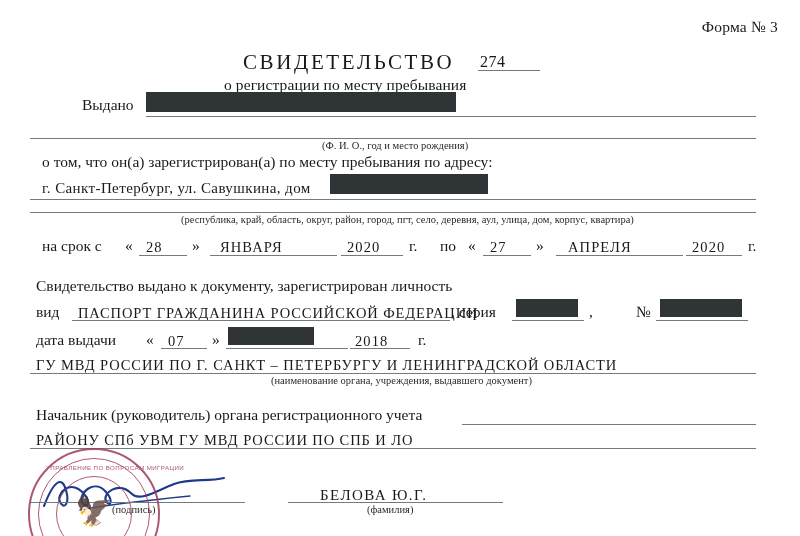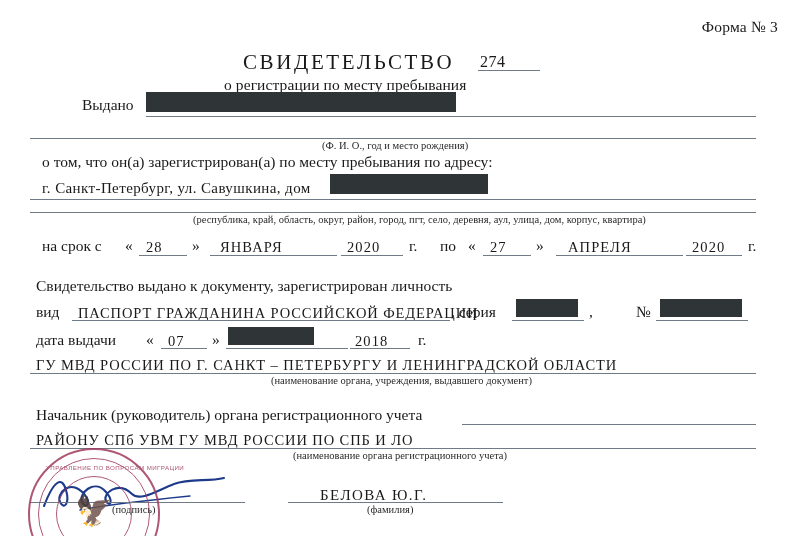--- a/index.html
+++ b/index.html
@@ -169,21 +169,21 @@
   <div class="redact" style="left:146px; top:92px; width:310px; height:20px;"></div>
   <div class="line" style="left:146px; top:116px; width:610px;"></div>
   <div class="line" style="left:30px; top:138px; width:726px;"></div>
   <div class="lbl-sm" style="left:322px; top:140px;">(Ф. И. О., год и место рождения)</div>
 
   <div class="lbl" style="left:42px; top:153px;">о том, что он(а) зарегистрирован(а) по месту пребывания по адресу:</div>
   <div class="val" style="left:42px; top:180px;">г. Санкт-Петербург, ул. Савушкина, дом</div>
   <div class="redact" style="left:330px; top:174px; width:158px; height:20px;"></div>
   <div class="line" style="left:30px; top:199px; width:726px;"></div>
   <div class="line" style="left:30px; top:212px; width:726px;"></div>
-  <div class="lbl-sm" style="left:193px; top:214px;font-family:Liberation Serif, serif;">(республика, край, область, округ, район, город, пгт, село, деревня, аул, улица, дом, корпус, квартира)</div>
+  <div class="lbl-sm" style="left:181px; top:214px;font-family:Liberation Serif, serif;">(республика, край, область, округ, район, город, пгт, село, деревня, аул, улица, дом, корпус, квартира)</div>
 
   <div class="lbl" style="left:42px; top:237px;">на срок с</div>
   <div class="lbl quote" style="left:125px; top:237px;">«</div>
   <div class="val-sp" style="left:146px; top:239px;">28</div>
   <div class="line" style="left:139px; top:255px; width:48px;"></div>
   <div class="lbl quote" style="left:192px; top:237px;">»</div>
   <div class="val-sp" style="left:220px; top:239px;">ЯНВАРЯ</div>
   <div class="line" style="left:210px; top:255px; width:127px;"></div>
   <div class="val-sp" style="left:347px; top:239px;">2020</div>
   <div class="line" style="left:341px; top:255px; width:62px;"></div>
@@ -223,21 +223,20 @@
   <div class="lbl" style="left:418px; top:331px;">г.</div>
 
   <div class="caps" style="left:36px; top:357px;">ГУ  МВД  РОССИИ  ПО  Г. САНКТ – ПЕТЕРБУРГУ  И  ЛЕНИНГРАДСКОЙ ОБЛАСТИ</div>
   <div class="line" style="left:30px; top:373px; width:726px;"></div>
   <div class="lbl-sm" style="left:271px; top:375px;">(наименование органа, учреждения, выдавшего документ)</div>
 
   <div class="lbl" style="left:36px; top:406px;">Начальник (руководитель) органа регистрационного учета</div>
   <div class="line" style="left:462px; top:424px; width:294px;"></div>
   <div class="caps" style="left:36px; top:432px;">РАЙОНУ СПб УВМ  ГУ  МВД  РОССИИ  ПО  СПБ  И  ЛО</div>
   <div class="line" style="left:30px; top:448px; width:726px;"></div>
-  <div class="lbl-sm" style="left:293px; top:450px;">(наименование органа регистрационного учета)</div>
 
   <svg class="signature" viewBox="0 0 190 46">
     <path d="M4 36 C14 10, 22 6, 26 20 C30 34, 24 40, 20 32 C16 24, 30 8, 44 24 C52 33, 46 40, 42 32 C38 24, 54 8, 66 22 C74 31, 70 38, 66 31 C62 24, 78 10, 92 24 C100 32, 118 20, 134 14 C150 8, 168 12, 184 8" fill="none" stroke="#1e3a8a" stroke-width="2.1" stroke-linecap="round"></path>
     <path d="M40 40 C70 34, 110 30, 150 26" fill="none" stroke="#1e3a8a" stroke-width="1.4" stroke-linecap="round"></path>
   </svg>
   <div class="line" style="left:30px; top:502px; width:215px;"></div>
   <div class="lbl-sm" style="left:112px; top:504px;">(подпись)</div>
 
   <div class="sig-name">БЕЛОВА Ю.Г.</div>
   <div class="line" style="left:288px; top:502px; width:215px;"></div>

